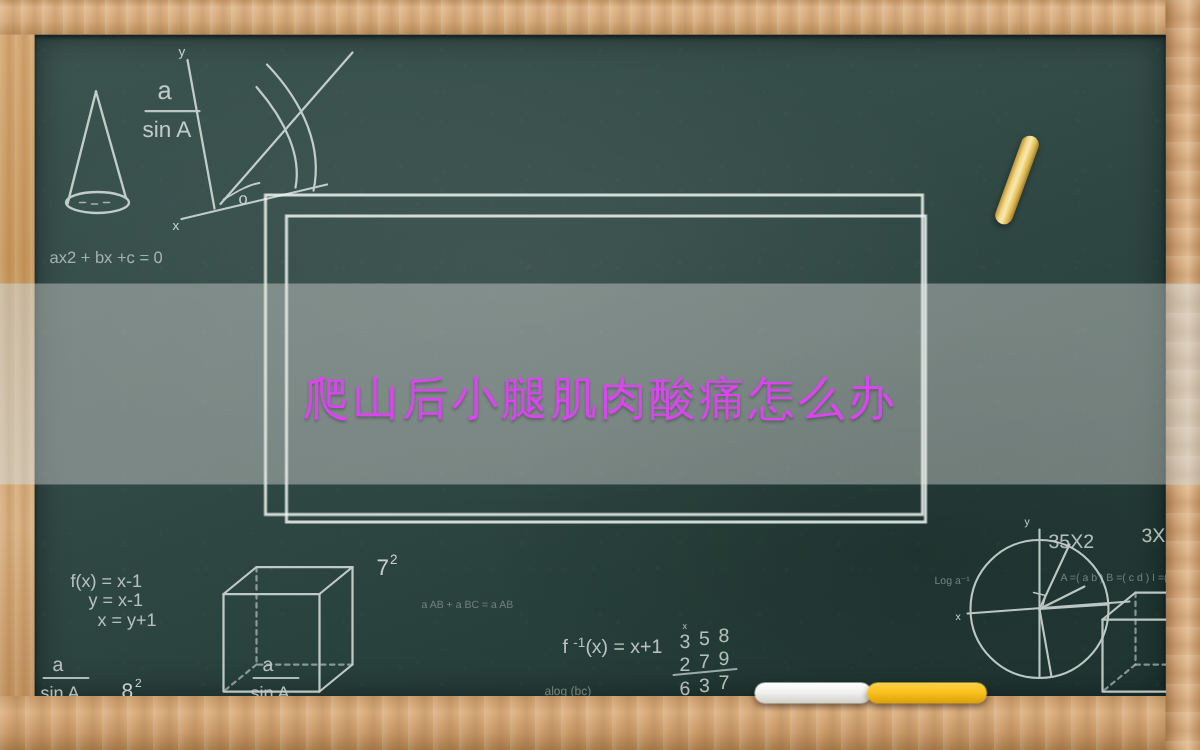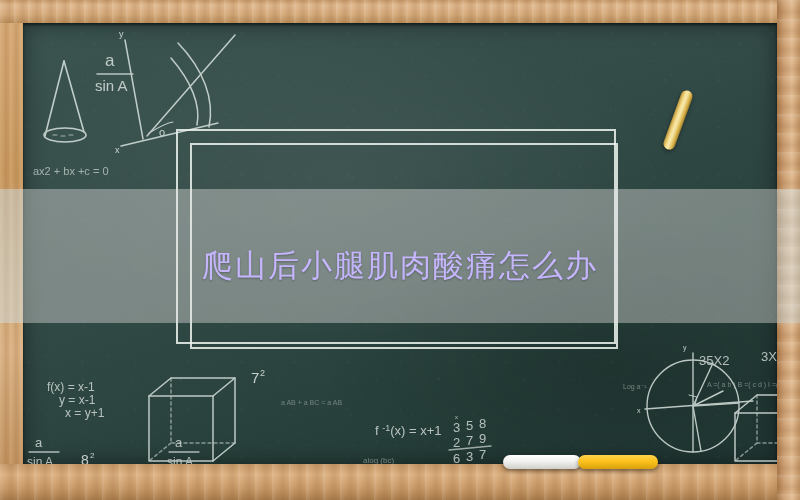--- a/index.html
+++ b/index.html
@@ -86,21 +86,21 @@
   .band{
     position:absolute;left:0;top:189px;width:800px;height:134px;
     background:rgba(226,232,228,.40);
     backdrop-filter:saturate(.7);
   }
 
   
   .title{
     position:absolute;left:0;top:189px;width:800px;height:154px;
     display:flex;align-items:center;justify-content:center;
-    color:#c4b5fd;font-size:31px;letter-spacing:2px;font-weight:400;
+    color:#d946ef;font-size:31px;letter-spacing:2px;font-weight:400;
     text-shadow:0 1px 2px rgba(0,0,0,.28);
     font-family:"DejaVu Sans","Liberation Sans",sans-serif;
     white-space:nowrap;
     border-radius:15px;
   }
 
   
   .chalk-stick{position:absolute;border-radius:7px;}
   #chalkYellow{
     left:672px;top:89px;width:12px;height:62px;

